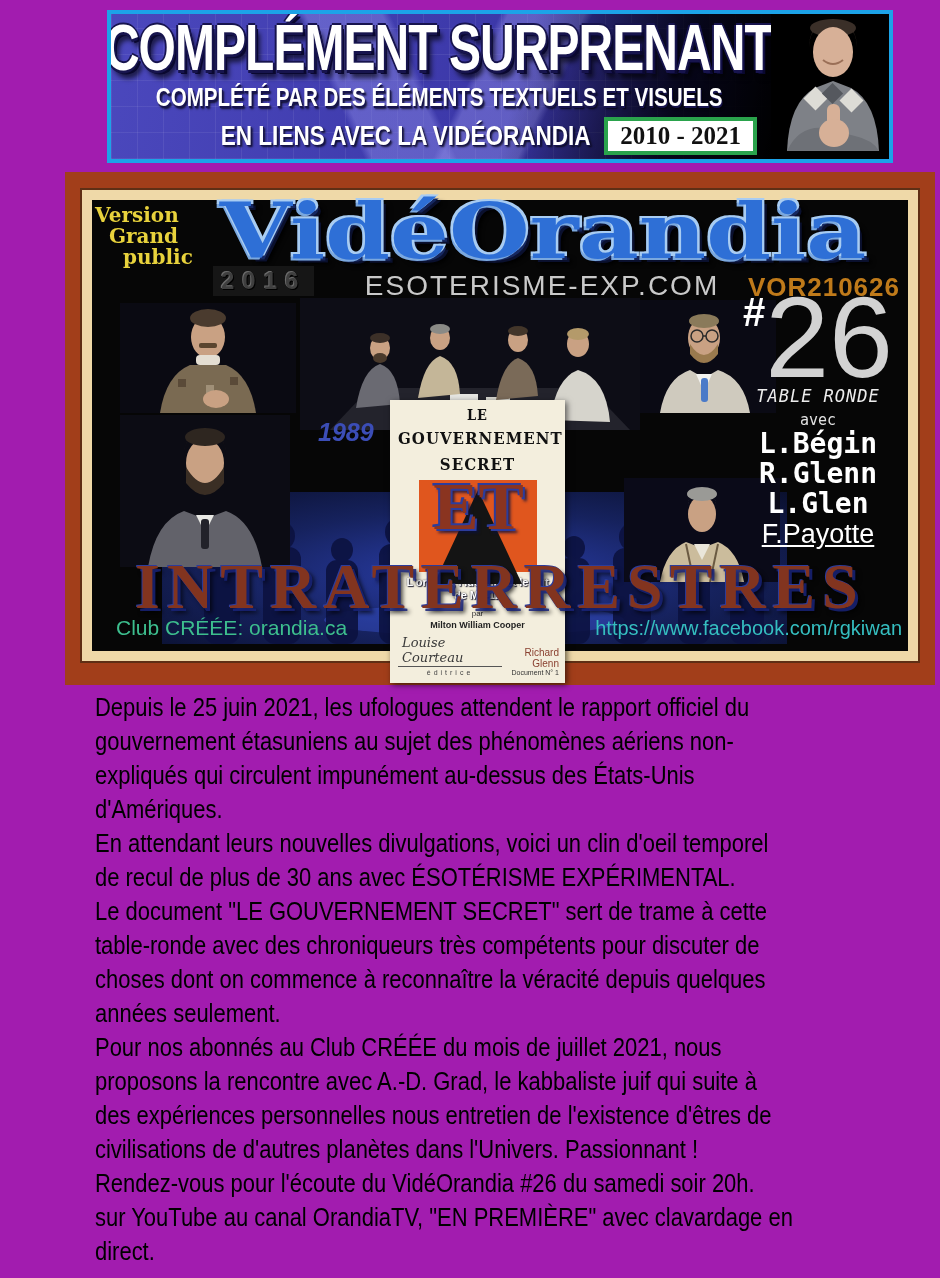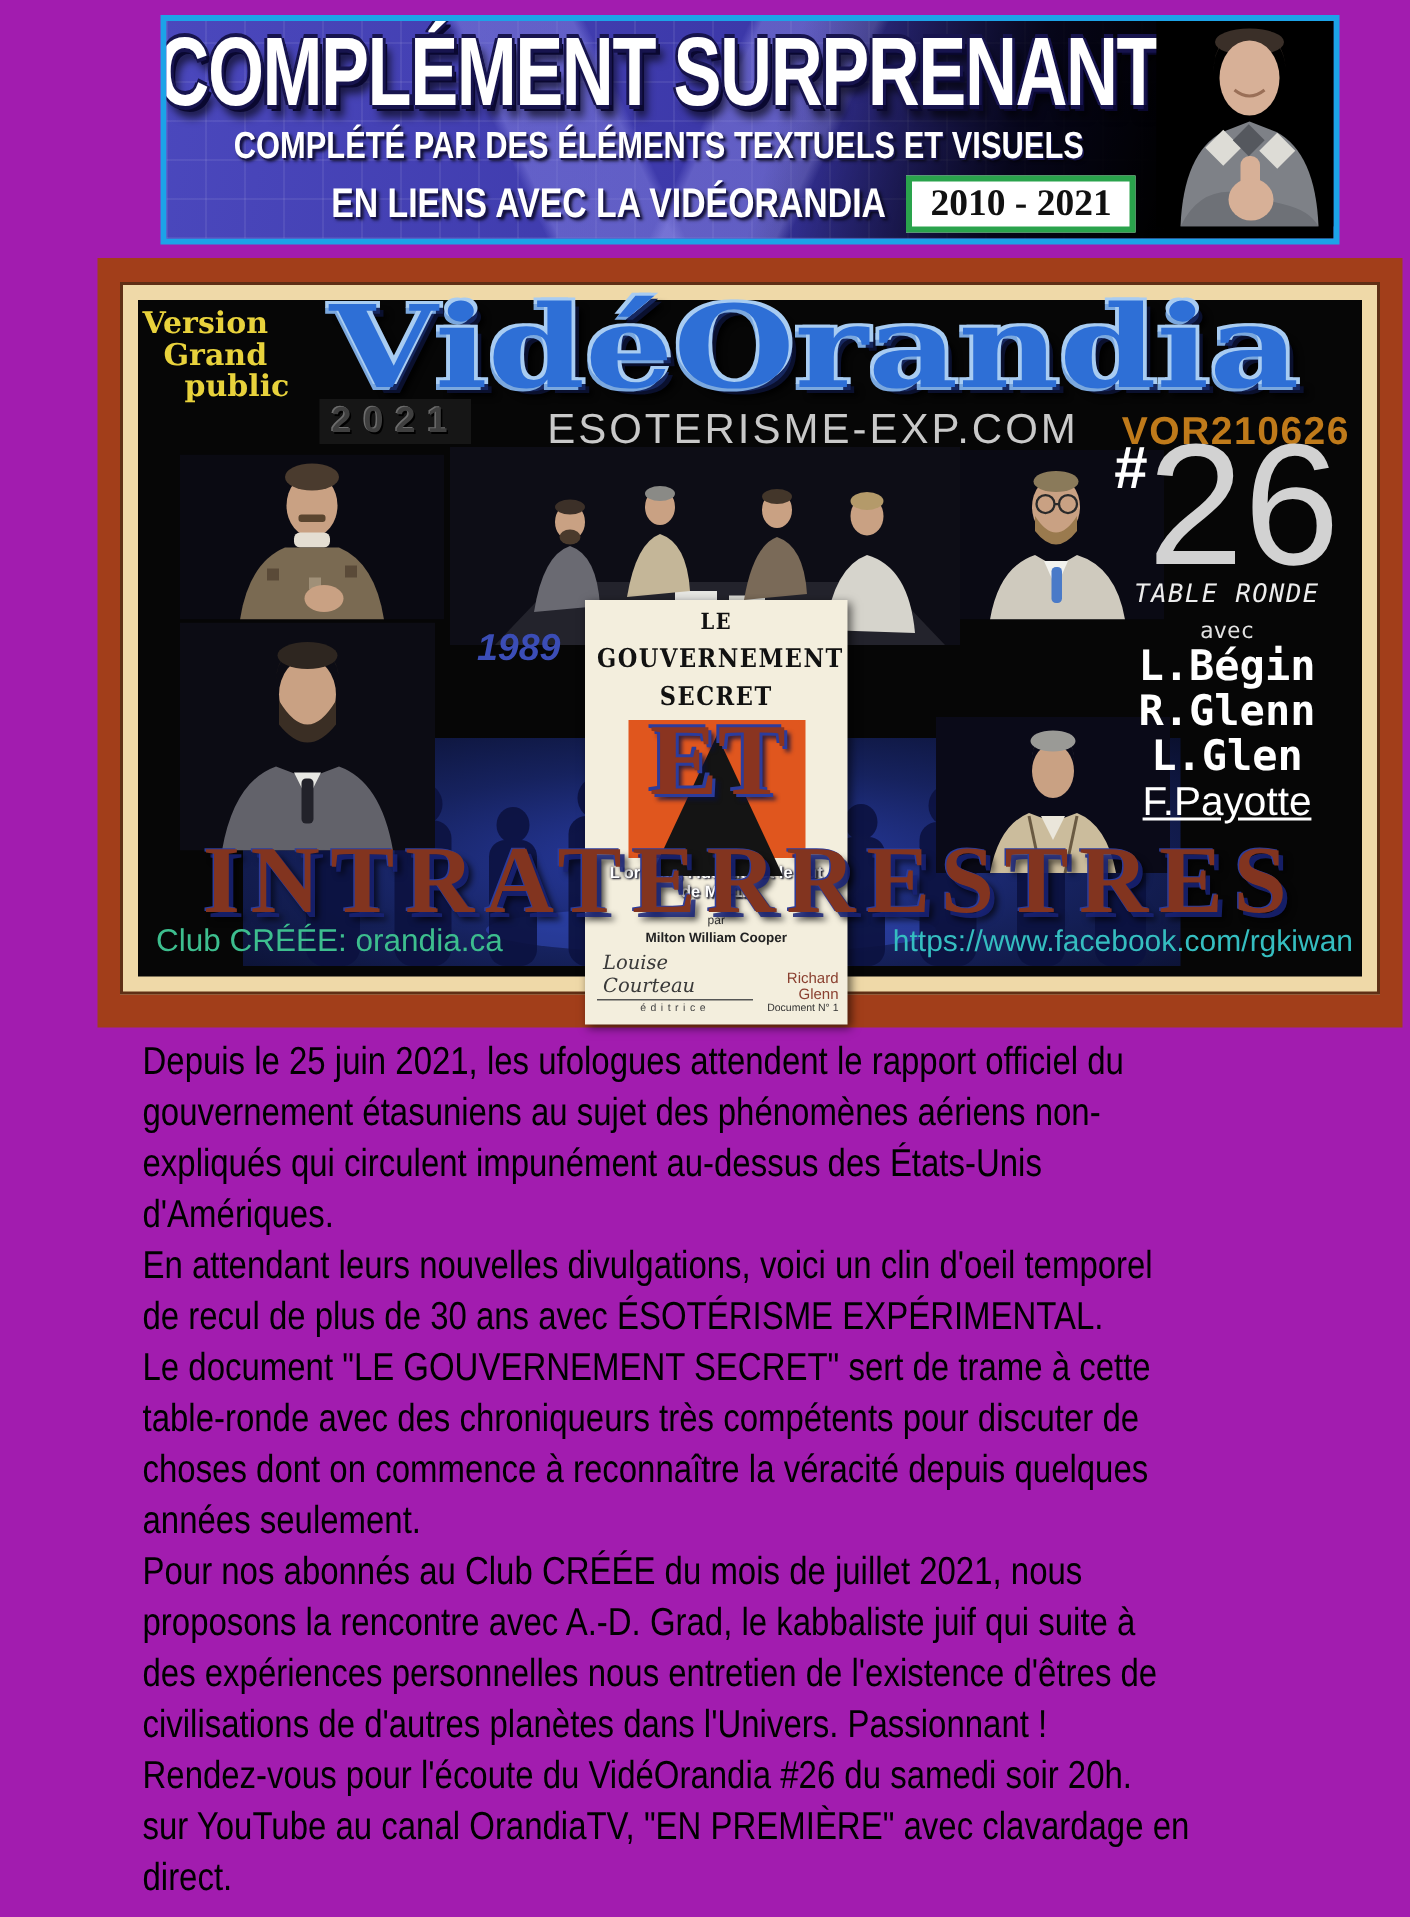--- a/index.html
+++ b/index.html
@@ -70,21 +70,21 @@
   .side{position:absolute;left:640px;top:88px;width:172px;z-index:3;text-align:center;color:#fff;}
   .episode{display:flex;justify-content:center;align-items:flex-start;}
   .episode .hash{font-size:40px;font-weight:bold;color:#fff;margin-top:4px;line-height:40px;}
   .episode .num{font-size:115px;line-height:98px;color:#d2d2d2;font-weight:400;}
   .side-heading{font-family:"DejaVu Sans Mono",monospace;font-style:italic;
     font-size:17px;letter-spacing:1px;color:#ececec;}
   .side-avec{margin-top:5px;font-family:"DejaVu Sans Mono",monospace;font-size:15px;color:#e2e2e2;}
   .guest{font-family:"DejaVu Sans Mono",monospace;font-weight:bold;font-size:28px;line-height:30px;color:#fff;}
   .guest.alt{font-family:"Liberation Sans",sans-serif;font-weight:normal;font-size:27px;text-decoration:underline;}
 
-  .vo-club{position:absolute;left:12px;top:416px;z-index:8;color:#3dbe8e;font-size:21px;}
+  .vo-club{position:absolute;left:24px;top:416px;z-index:8;color:#3dbe8e;font-size:21px;}
   .vo-fb{position:absolute;right:6px;top:417px;z-index:8;color:#35bec0;font-size:20px;}
 
   
   .book{position:absolute;left:325px;top:228px;width:175px;height:283px;z-index:5;
     background:#f3eedd;box-shadow:2px 2px 6px rgba(0,0,0,.6);box-sizing:border-box;
     padding:10px 8px 6px 8px;text-align:center;}
   .book-title{font-family:"DejaVu Serif",serif;font-weight:bold;color:#111;
     transform:scaleY(1.15);letter-spacing:1px;}
   .book-title .bt1{font-size:13px;line-height:18px;}
   .book-title .bt2{font-size:15px;line-height:22px;}
@@ -153,21 +153,21 @@
       <div class="frame-black">
 
         <div class="vo-version">
           <span class="l1">Version</span>
           <span class="l2">Grand</span>
           <span class="l3">public</span>
         </div>
 
         <div class="vo-title">VidéOrandia</div>
 
-        <div class="vo-stamp">2021</div>
+        <div class="vo-stamp">2016</div>
         <div class="vo-site">ESOTERISME-EXP.COM</div>
         <div class="vo-code">VOR210626</div>
 
         <div class="crowd">
           <svg width="625" height="152" viewBox="0 0 625 152">
             <ellipse cx="312" cy="128" rx="150" ry="16" fill="#3a55d0" opacity="0.45"></ellipse>
             <g fill="#0c1240" opacity="0.9">
               <ellipse cx="60" cy="52" rx="12" ry="13"></ellipse>
                 <rect x="42" y="62" width="36" height="90" rx="12"></rect>
               <ellipse cx="120" cy="44" rx="13" ry="14"></ellipse>

